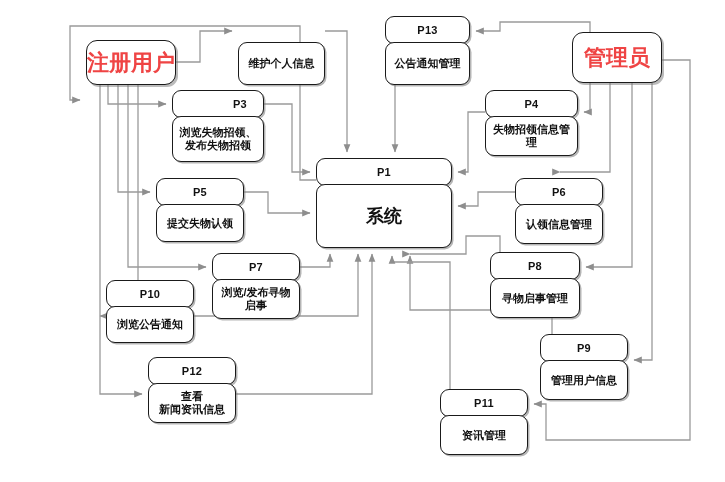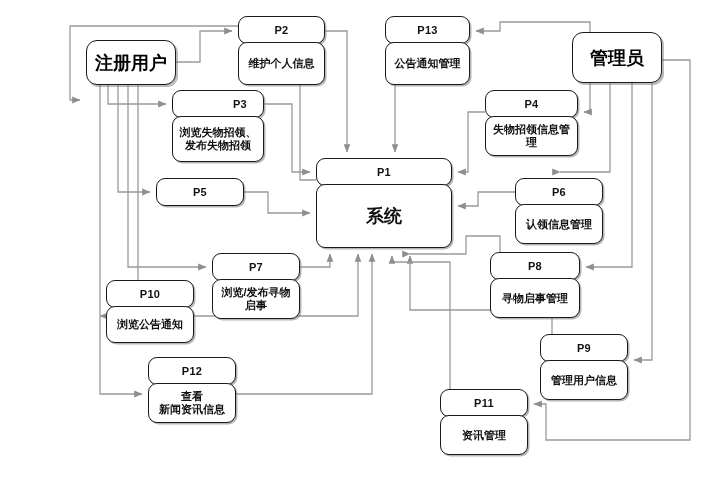--- a/index.html
+++ b/index.html
@@ -18,21 +18,21 @@
     text-align:center;
     box-shadow:1.5px 1.5px 0 rgba(120,120,120,.55);
     position:absolute;
   }
   .cap{font-weight:bold;font-size:11px;color:#111;letter-spacing:.3px;}
   .body{font-size:11px;color:#111;line-height:1.15;padding:8px 4px;font-weight:600;}
   .ext{
     box-sizing:border-box;position:absolute;
     border:1.8px solid #1a1a1a;border-radius:11px;background:#fff;
     display:flex;align-items:center;justify-content:center;
-    font-size:18px;font-weight:bold;color:#000000;
+    font-size:22px;font-weight:bold;color:#ef4444;
     box-shadow:2px 2px 0 rgba(120,120,120,.5);
   }
   .hub-cap{font-size:11px;font-weight:bold;}
   .hub-body{font-size:18px;font-weight:bold;}
 </style>
 </head>
 <body>
 
 <div id="stage">
 
@@ -106,23 +106,20 @@
   <div class="node" style="left:316px;top:158px;width:136px;height:90px;">
     <div class="cap hub-cap" style="left:0;top:0;width:136px;height:28px;">
       <span>P1</span>
     </div>
     <div class="body hub-body" style="left:0;top:26px;width:136px;height:64px;">
       <span>系统</span>
     </div>
   </div>
 
   <div class="node" style="left:238px;top:16px;width:87px;height:69px;">
-    <div class="cap" style="left:0;top:0;width:87px;height:28px;">
-      <span>P2</span>
-      </div>
     <div class="body" style="left:0;top:26px;width:87px;height:43px;">
       <span>维护个人信息</span>
       </div>
   </div>
 
   <div class="node" style="left:385px;top:16px;width:85px;height:69px;">
     <div class="cap" style="left:0;top:0;width:85px;height:28px;">
       <span>P13</span>
       </div>
     <div class="body" style="left:0;top:26px;width:85px;height:43px;">
@@ -145,20 +142,23 @@
       </div>
     <div class="body" style="left:0;top:26px;width:93px;height:40px;">
       <span>失物招领信息管理</span>
       </div>
   </div>
 
   <div class="node" style="left:156px;top:178px;width:88px;height:64px;">
     <div class="cap" style="left:0;top:0;width:88px;height:28px;">
       <span>P5</span>
       </div>
+    <div class="body" style="left:0;top:26px;width:88px;height:38px;">
+      <span>提交失物认领</span>
+      </div>
   </div>
 
   <div class="node" style="left:515px;top:178px;width:88px;height:66px;">
     <div class="cap" style="left:0;top:0;width:88px;height:28px;">
       <span>P6</span>
       </div>
     <div class="body" style="left:0;top:26px;width:88px;height:40px;">
       <span>认领信息管理</span>
       </div>
   </div>

